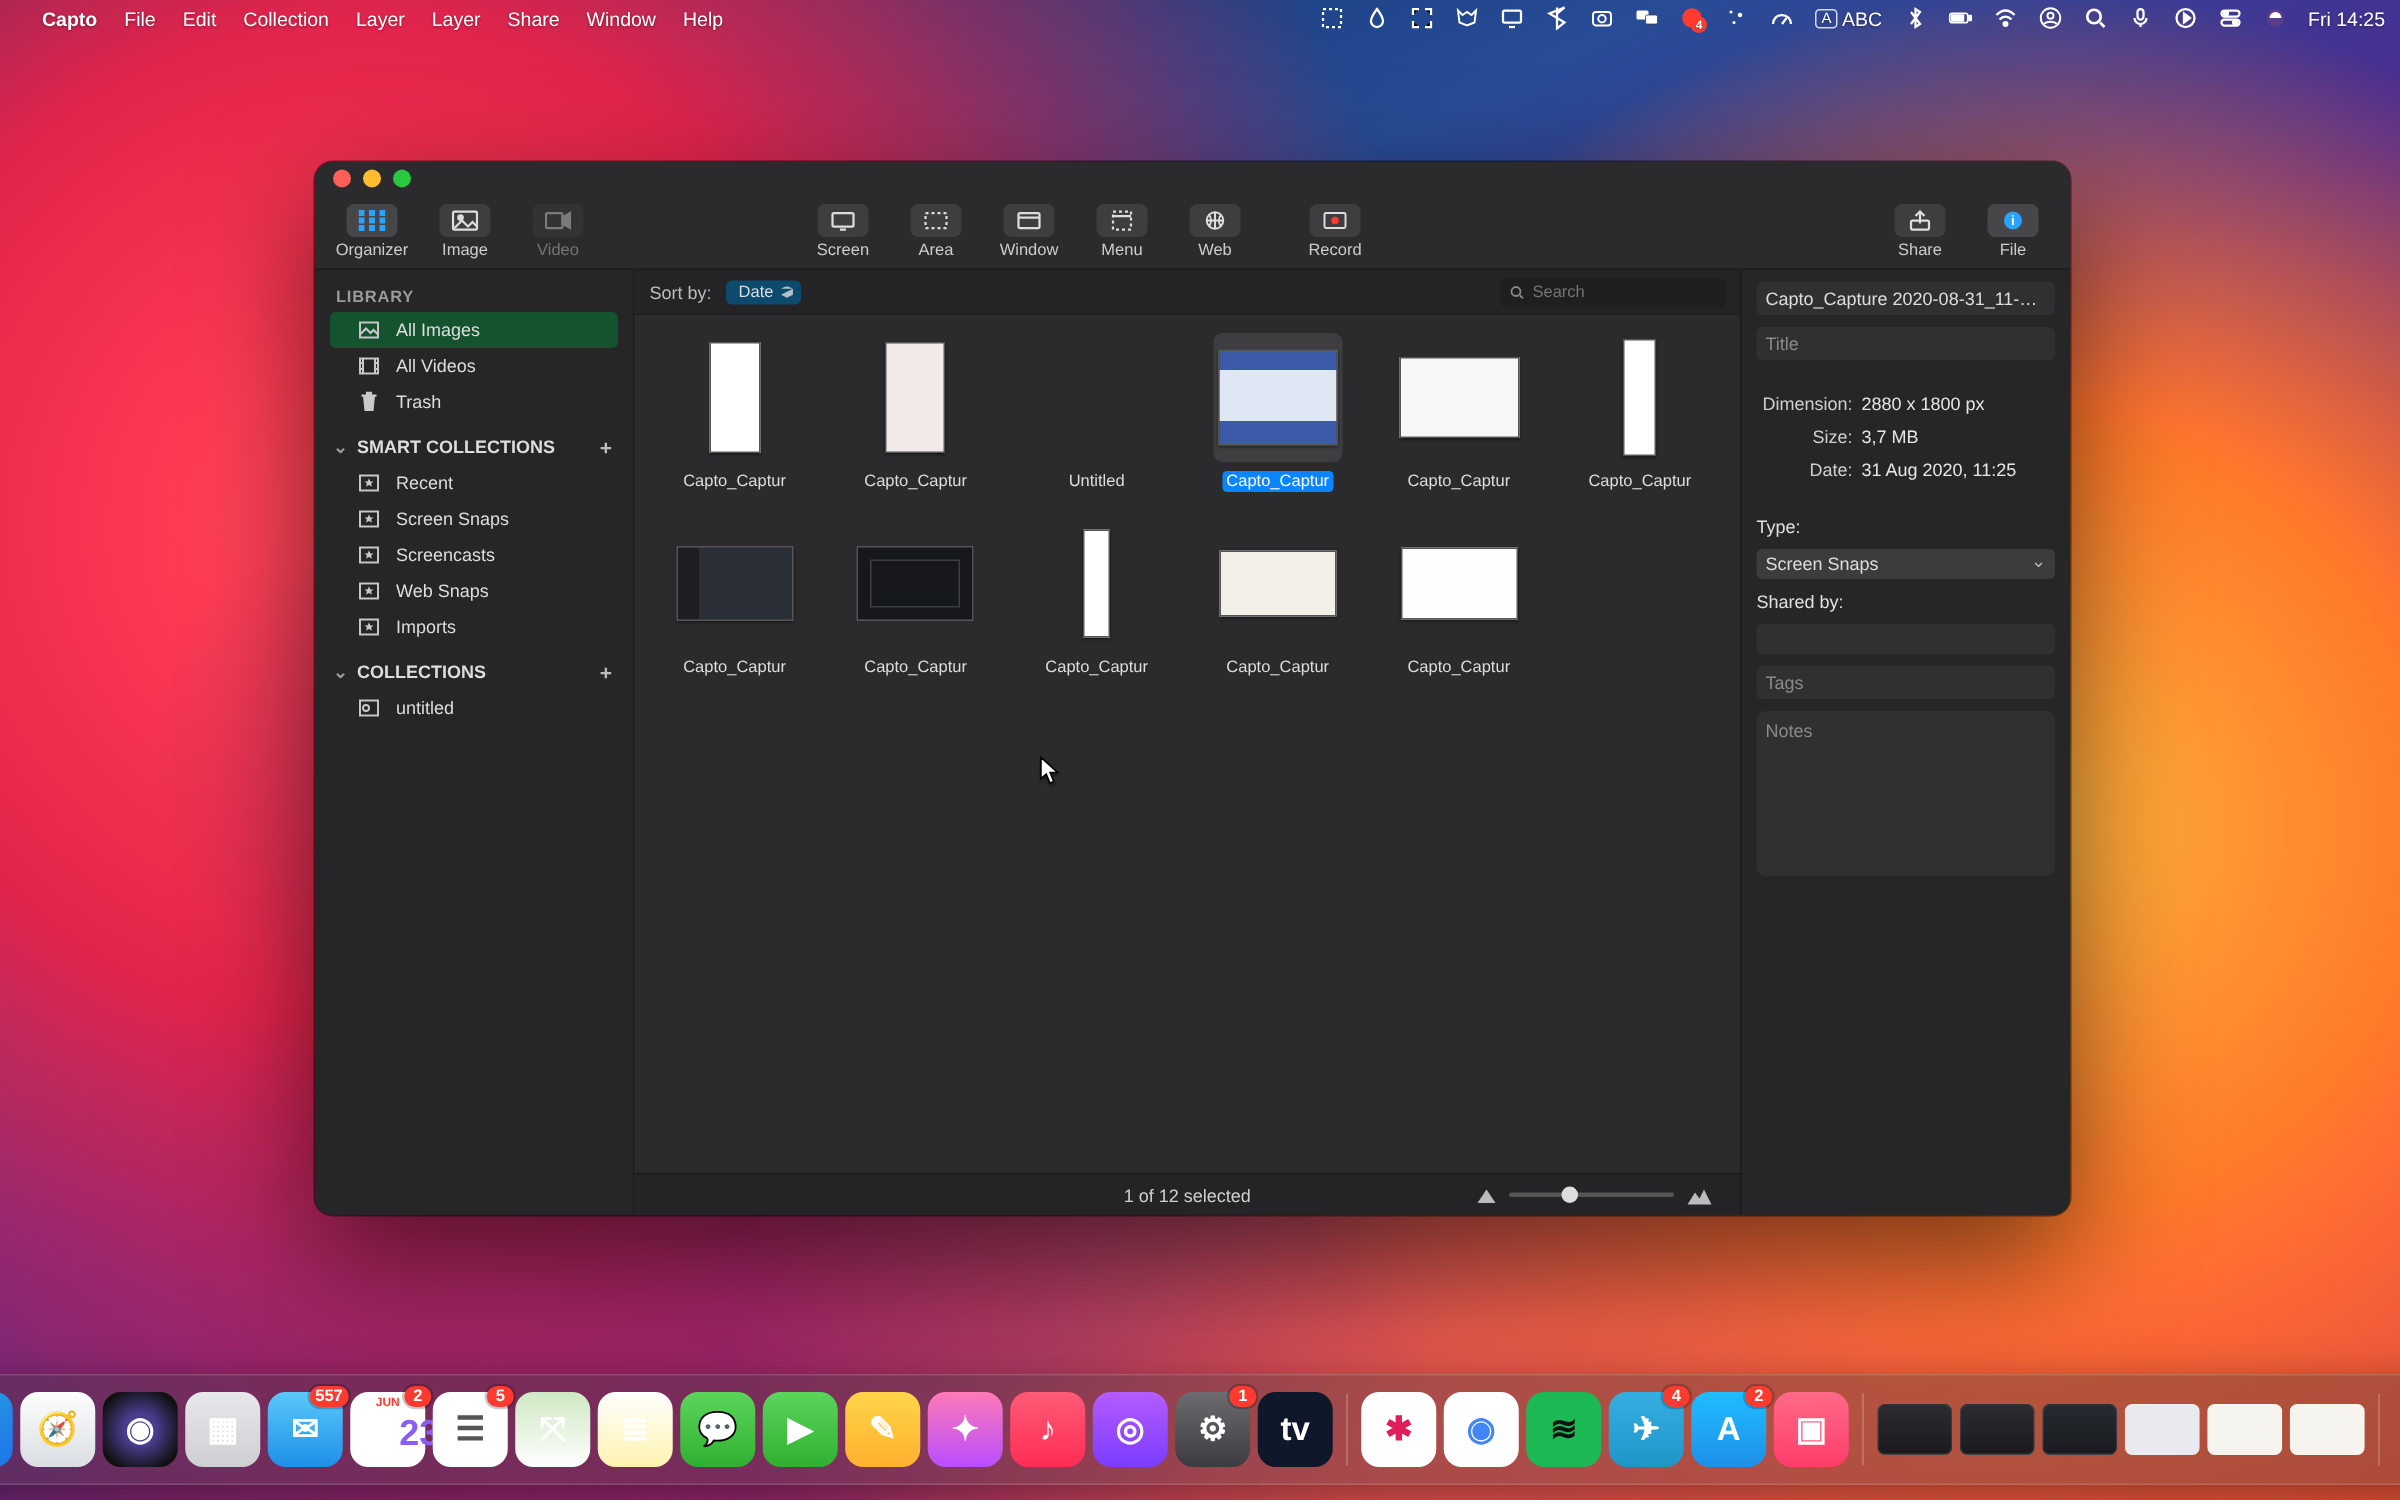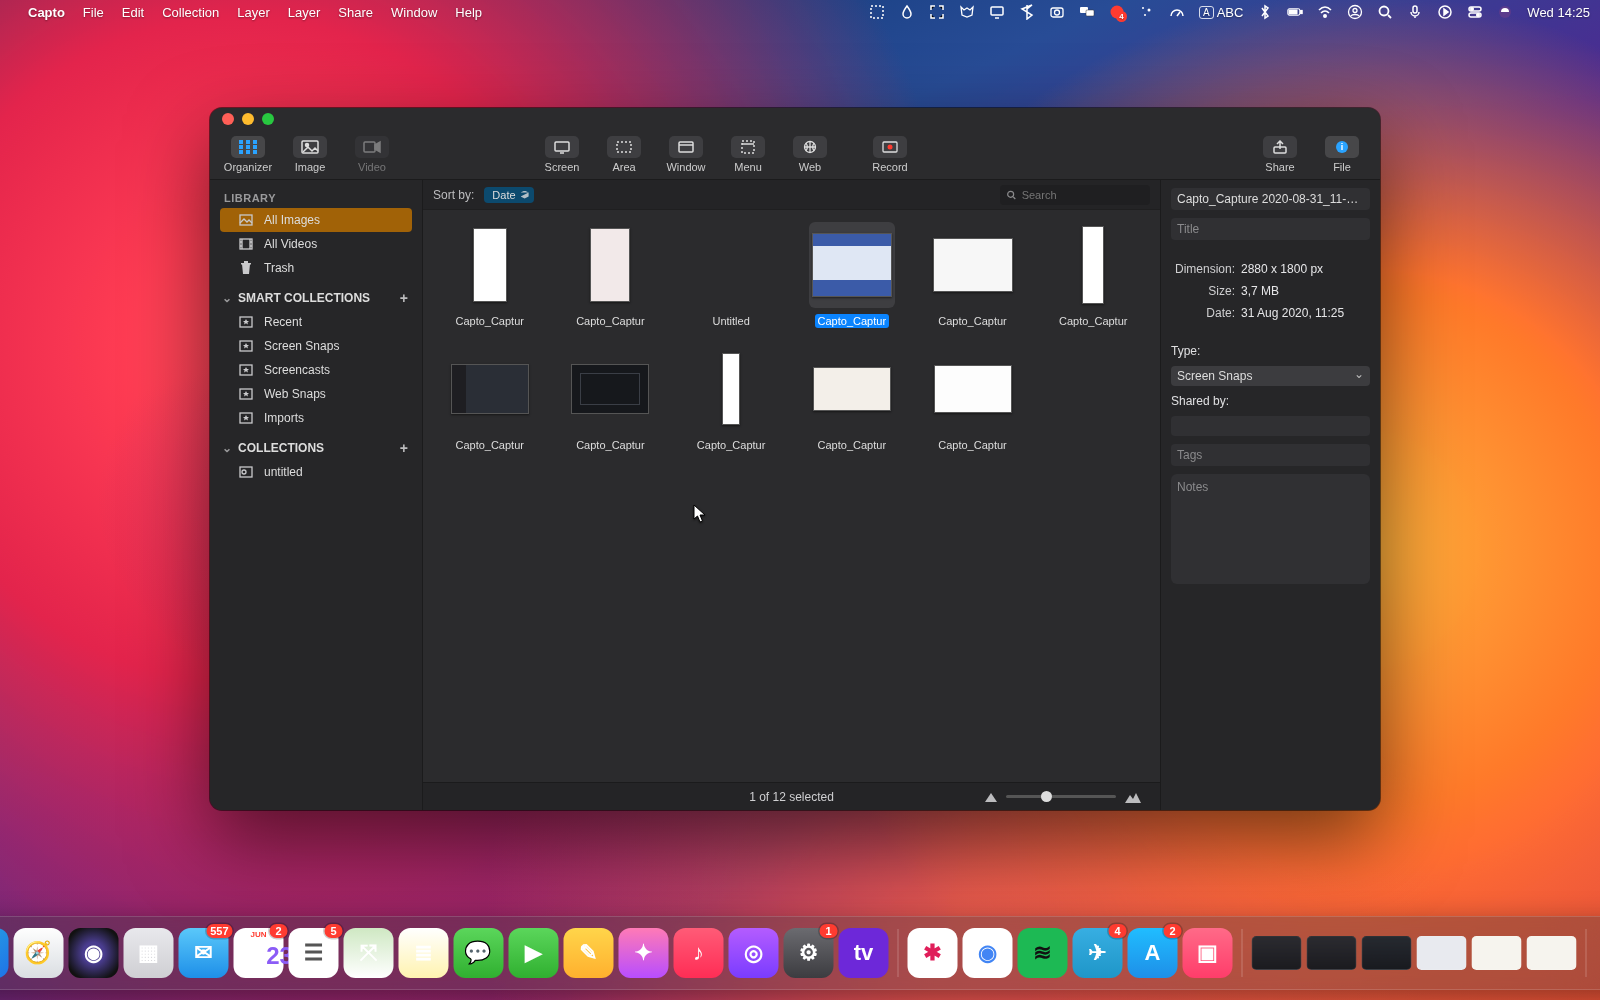--- a/index.html
+++ b/index.html
@@ -42,21 +42,21 @@
 .tb-btn.active .ic{background:#474749;}
 .tb-btn.disabled{opacity:.45;}
 .tb-btn svg{width:18px;height:14px;}
 .tb-spacer{flex:1;}
 
 .body{display:flex;height:calc(100% - 72px);}
 .sidebar{width:213px;background:#262628;border-right:1px solid #1b1b1c;padding-top:6px;}
 .sb-header{color:#9a9a9c;font-size:11px;font-weight:700;letter-spacing:.5px;padding:6px 14px 4px;}
 .sb-row{display:flex;align-items:center;gap:10px;padding:5px 14px 5px 28px;color:#ddd;cursor:default;}
 .sb-row .icn{width:16px;display:flex;justify-content:center;color:#c9c9cb;}
-.sb-row.selected{background:#a16207;border-radius:4px;margin:0 10px;padding-left:18px;}
+.sb-row.selected{background:#14532d;border-radius:4px;margin:0 10px;padding-left:18px;}
 .sb-section{display:flex;align-items:center;justify-content:space-between;padding:10px 14px 4px 12px;color:#ddd;font-size:12px;font-weight:600;}
 .sb-section .chev{margin-right:6px;color:#9a9a9c;}
 .sb-section .plus{color:#bcbcbe;font-size:14px;}
 
 .main{flex:1;display:flex;flex-direction:column;background:#2b2b2d;}
 .main-top{height:30px;display:flex;align-items:center;padding:0 10px;gap:10px;border-bottom:1px solid #1f1f20;background:#242426;}
 .main-top .sortlbl{color:#bdbdbf;}
 .sort-pop{background:#0c4a6e;border-radius:4px;padding:2px 18px 2px 8px;color:#ddd;position:relative;font-size:11px;}
 .sort-pop::after{content:"";position:absolute;right:5px;top:4px;width:8px;height:8px;background:linear-gradient(#ddd,#ddd);clip-path:polygon(0 25%,100% 25%,50% 0,50% 0,0 25%,0 25%,50% 50%,100% 25%,100% 75%,50% 100%,0 75%,50% 50%);opacity:.8;}
 .search{margin-left:auto;display:flex;align-items:center;background:#1f1f21;border-radius:4px;height:20px;width:150px;padding:0 6px;color:#8a8a8c;gap:5px;}
@@ -234,21 +234,21 @@
           <circle cx="5" cy="5" r="1.3" fill="#fff"></circle>
           <circle cx="11" cy="11" r="1.3" fill="#fff"></circle>
         </svg>
       </span>
     <span class="status-icon">
         <svg viewBox="0 0 16 16" fill="#fff">
           <circle cx="8" cy="8" r="6" fill="#5b3b8c"></circle>
           <path d="M8 4a4 4 0 0 1 4 4H4a4 4 0 0 1 4-4z" fill="#fff"></path>
         </svg>
       </span>
-    <span>Wed 14:25</span>
+    <span>Fri 14:25</span>
   </div>
 </div>
 
 <div class="window">
   <div class="titlebar">
     <div class="traffic">
       <span class="tl-close"></span>
       <span class="tl-min"></span>
       <span class="tl-max"></span>
     </div>
@@ -617,21 +617,21 @@
       <div class="app" style="background: rgb(255, 255, 255); display: flex; align-items: center; justify-content: center; font-size: 22px; color: rgb(85, 85, 85); font-weight: 600;">☰<span class="badge">5</span></div>
       <div class="app" style="background: linear-gradient(rgb(207, 232, 195), rgb(255, 255, 255)); display: flex; align-items: center; justify-content: center; font-size: 22px; color: rgb(255, 255, 255); font-weight: 600;">⤧</div>
       <div class="app" style="background: linear-gradient(rgb(255, 255, 255), rgb(255, 243, 176)); display: flex; align-items: center; justify-content: center; font-size: 22px; color: rgb(255, 255, 255); font-weight: 600;">≣</div>
       <div class="app" style="background: linear-gradient(rgb(91, 214, 91), rgb(48, 176, 48)); display: flex; align-items: center; justify-content: center; font-size: 22px; color: rgb(255, 255, 255); font-weight: 600;">💬</div>
       <div class="app" style="background: linear-gradient(rgb(91, 214, 91), rgb(48, 176, 48)); display: flex; align-items: center; justify-content: center; font-size: 22px; color: rgb(255, 255, 255); font-weight: 600;">▶</div>
       <div class="app" style="background: linear-gradient(rgb(255, 213, 74), rgb(255, 176, 46)); display: flex; align-items: center; justify-content: center; font-size: 22px; color: rgb(255, 255, 255); font-weight: 600;">✎</div>
       <div class="app" style="background: linear-gradient(rgb(255, 122, 182), rgb(184, 77, 255)); display: flex; align-items: center; justify-content: center; font-size: 22px; color: rgb(255, 255, 255); font-weight: 600;">✦</div>
       <div class="app" style="background: linear-gradient(rgb(255, 91, 119), rgb(255, 45, 85)); display: flex; align-items: center; justify-content: center; font-size: 22px; color: rgb(255, 255, 255); font-weight: 600;">♪</div>
       <div class="app" style="background: linear-gradient(rgb(180, 92, 255), rgb(122, 60, 255)); display: flex; align-items: center; justify-content: center; font-size: 22px; color: rgb(255, 255, 255); font-weight: 600;">◎</div>
       <div class="app" style="background: linear-gradient(rgb(107, 107, 112), rgb(60, 60, 64)); display: flex; align-items: center; justify-content: center; font-size: 22px; color: rgb(255, 255, 255); font-weight: 600;">⚙<span class="badge">1</span></div>
-      <div class="app" style="background: #6d28d9; display: flex; align-items: center; justify-content: center; font-size: 22px; color: rgb(255, 255, 255); font-weight: 600;">tv</div>
+      <div class="app" style="background: #0f172a; display: flex; align-items: center; justify-content: center; font-size: 22px; color: rgb(255, 255, 255); font-weight: 600;">tv</div>
     </div>
   <div class="sep"></div>
   <div id="dock-mid" style="display:flex;gap:5px;">
       <div class="app" style="background: rgb(255, 255, 255); display: flex; align-items: center; justify-content: center; font-size: 22px; color: rgb(224, 30, 90); font-weight: 600;">✱</div>
       <div class="app" style="background: rgb(255, 255, 255); display: flex; align-items: center; justify-content: center; font-size: 22px; color: rgb(66, 133, 244); font-weight: 600;">◉</div>
       <div class="app" style="background: rgb(29, 185, 84); display: flex; align-items: center; justify-content: center; font-size: 22px; color: rgb(17, 17, 17); font-weight: 600;">≋</div>
       <div class="app" style="background: linear-gradient(rgb(55, 174, 226), rgb(30, 150, 200)); display: flex; align-items: center; justify-content: center; font-size: 22px; color: rgb(255, 255, 255); font-weight: 600;">✈<span class="badge">4</span></div>
       <div class="app" style="background: linear-gradient(rgb(32, 189, 255), rgb(30, 143, 232)); display: flex; align-items: center; justify-content: center; font-size: 22px; color: rgb(255, 255, 255); font-weight: 600;">A<span class="badge">2</span></div>
       <div class="app" style="background: linear-gradient(rgb(255, 106, 136), rgb(255, 61, 106)); display: flex; align-items: center; justify-content: center; font-size: 22px; color: rgb(255, 255, 255); font-weight: 600;">▣</div>
     </div>

